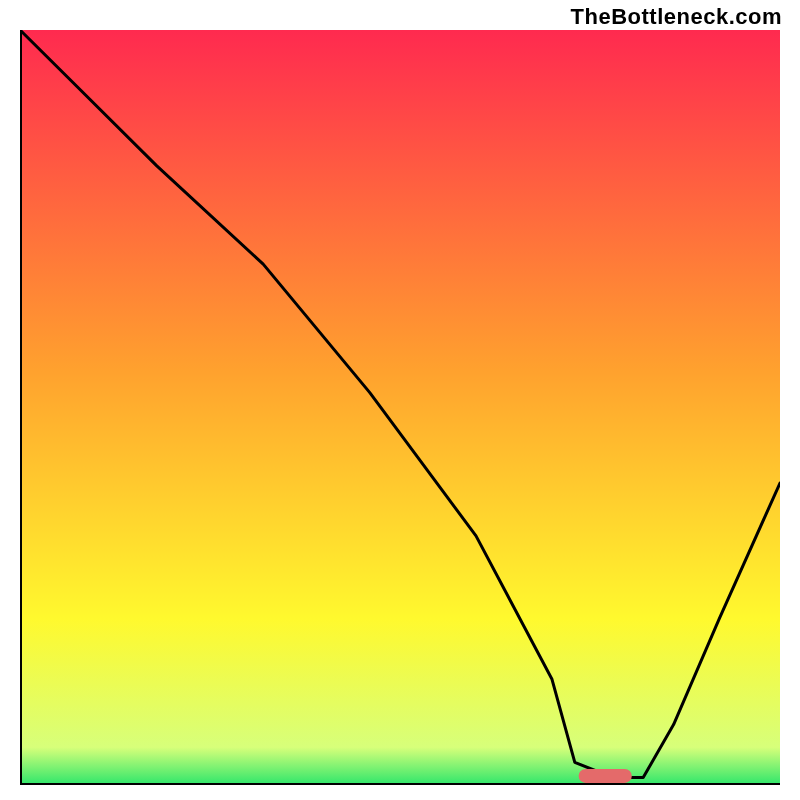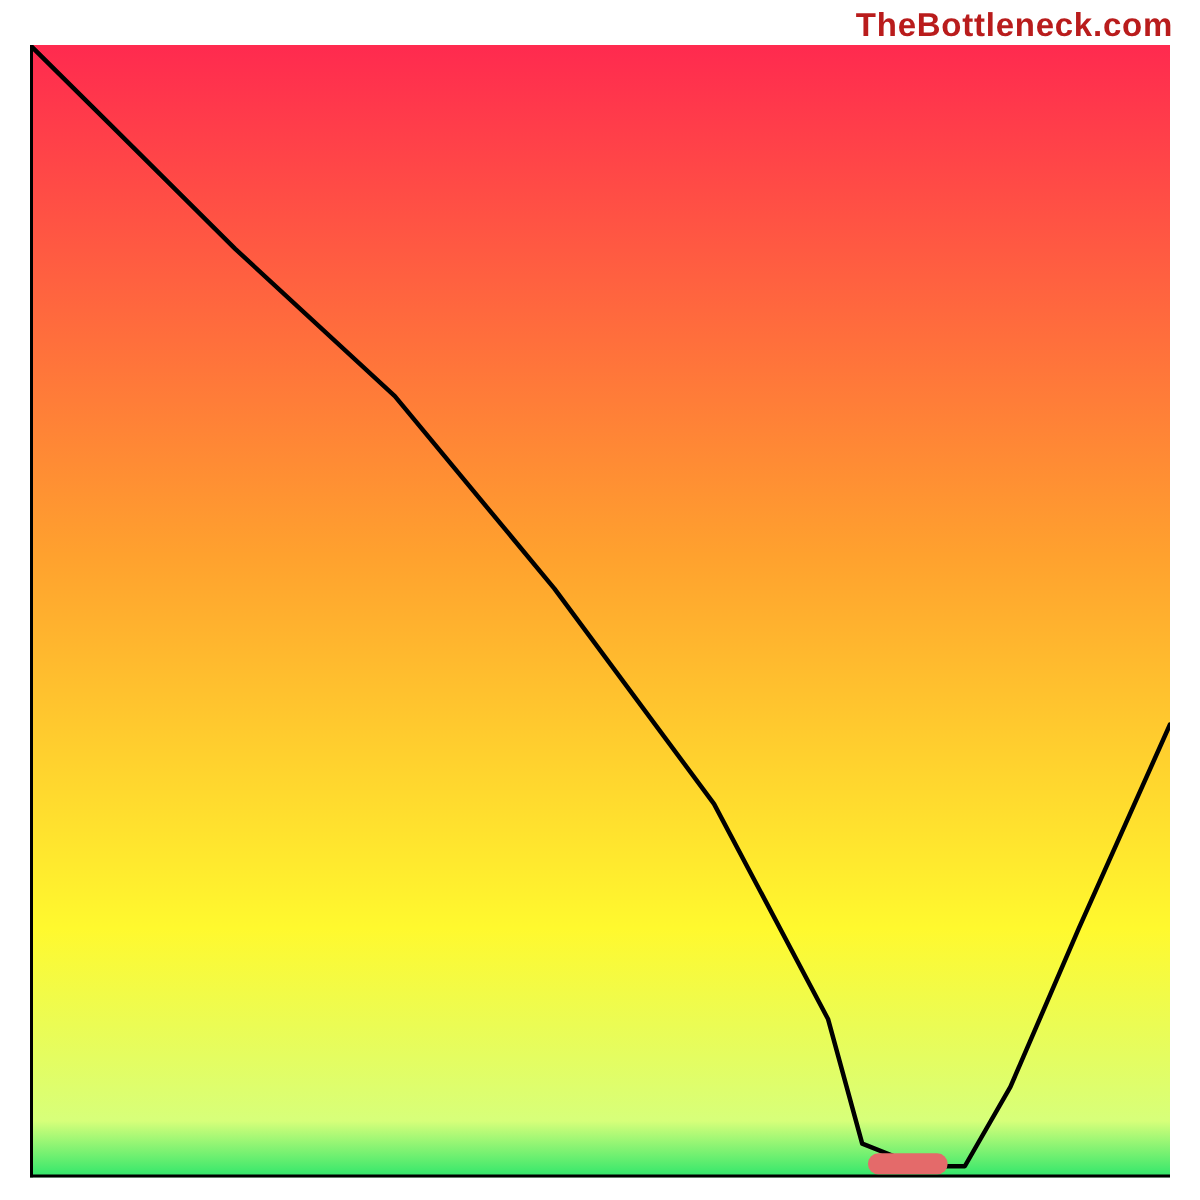--- a/index.html
+++ b/index.html
@@ -10,21 +10,21 @@
     font-family: Arial, sans-serif;
     position: relative;
     overflow: hidden;
   }
   .watermark {
     position: absolute;
     top: 4px;
     right: 18px;
     font-size: 22px;
     font-weight: bold;
-    color: #b91c1c;
+    color: #000000;
     letter-spacing: 0.5px;
   }
   .chart-wrap {
     position: absolute;
     top: 30px;
     left: 20px;
     width: 760px;
     height: 755px;
     box-sizing: border-box;
   }

